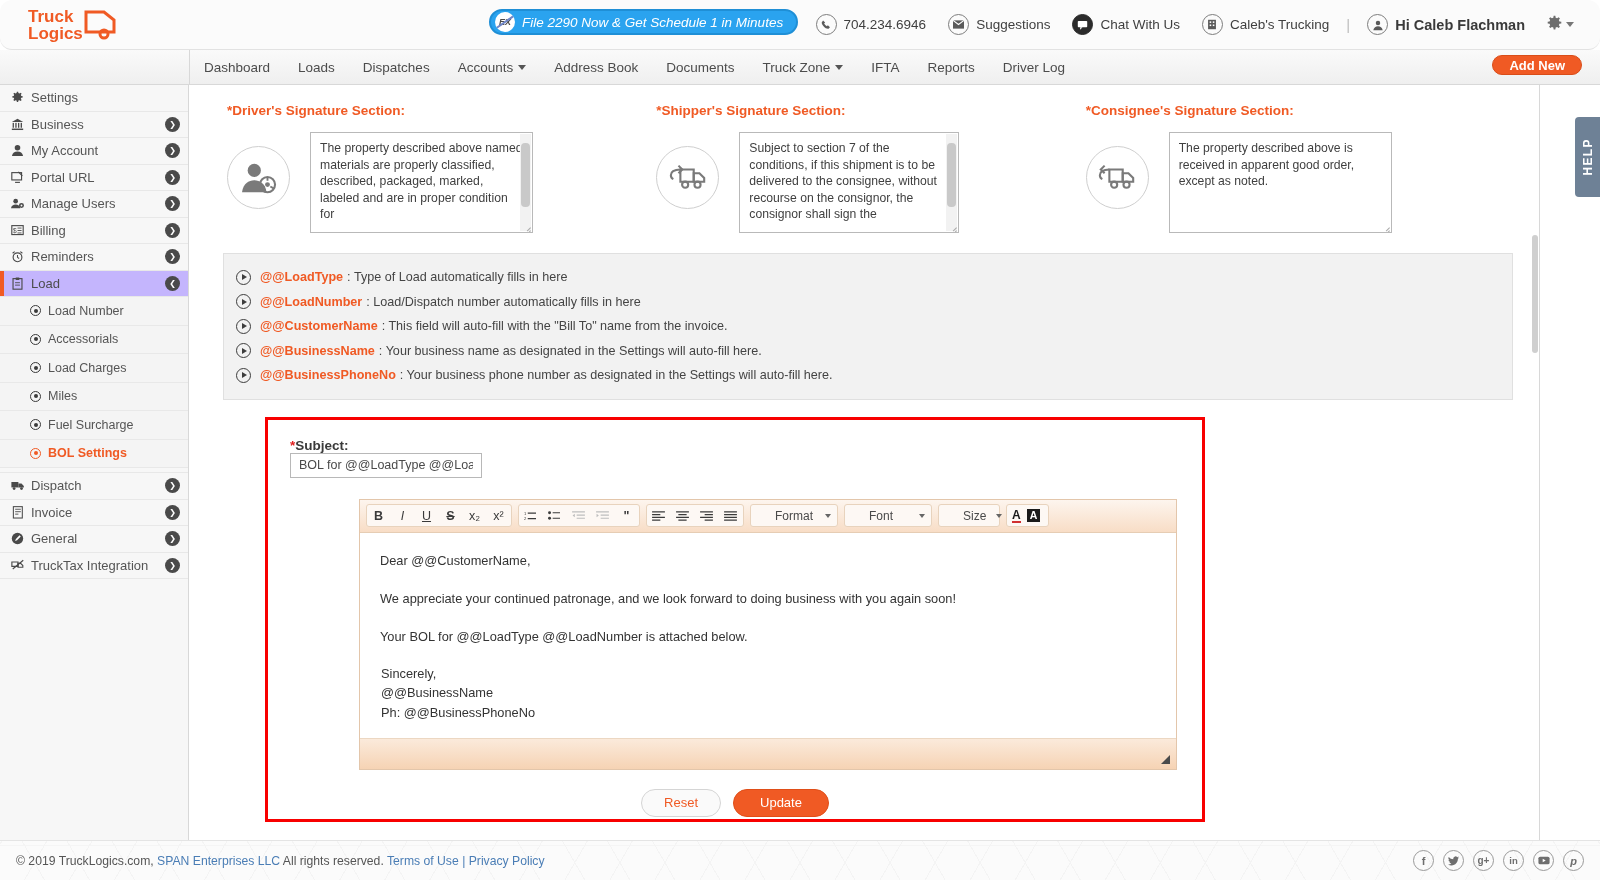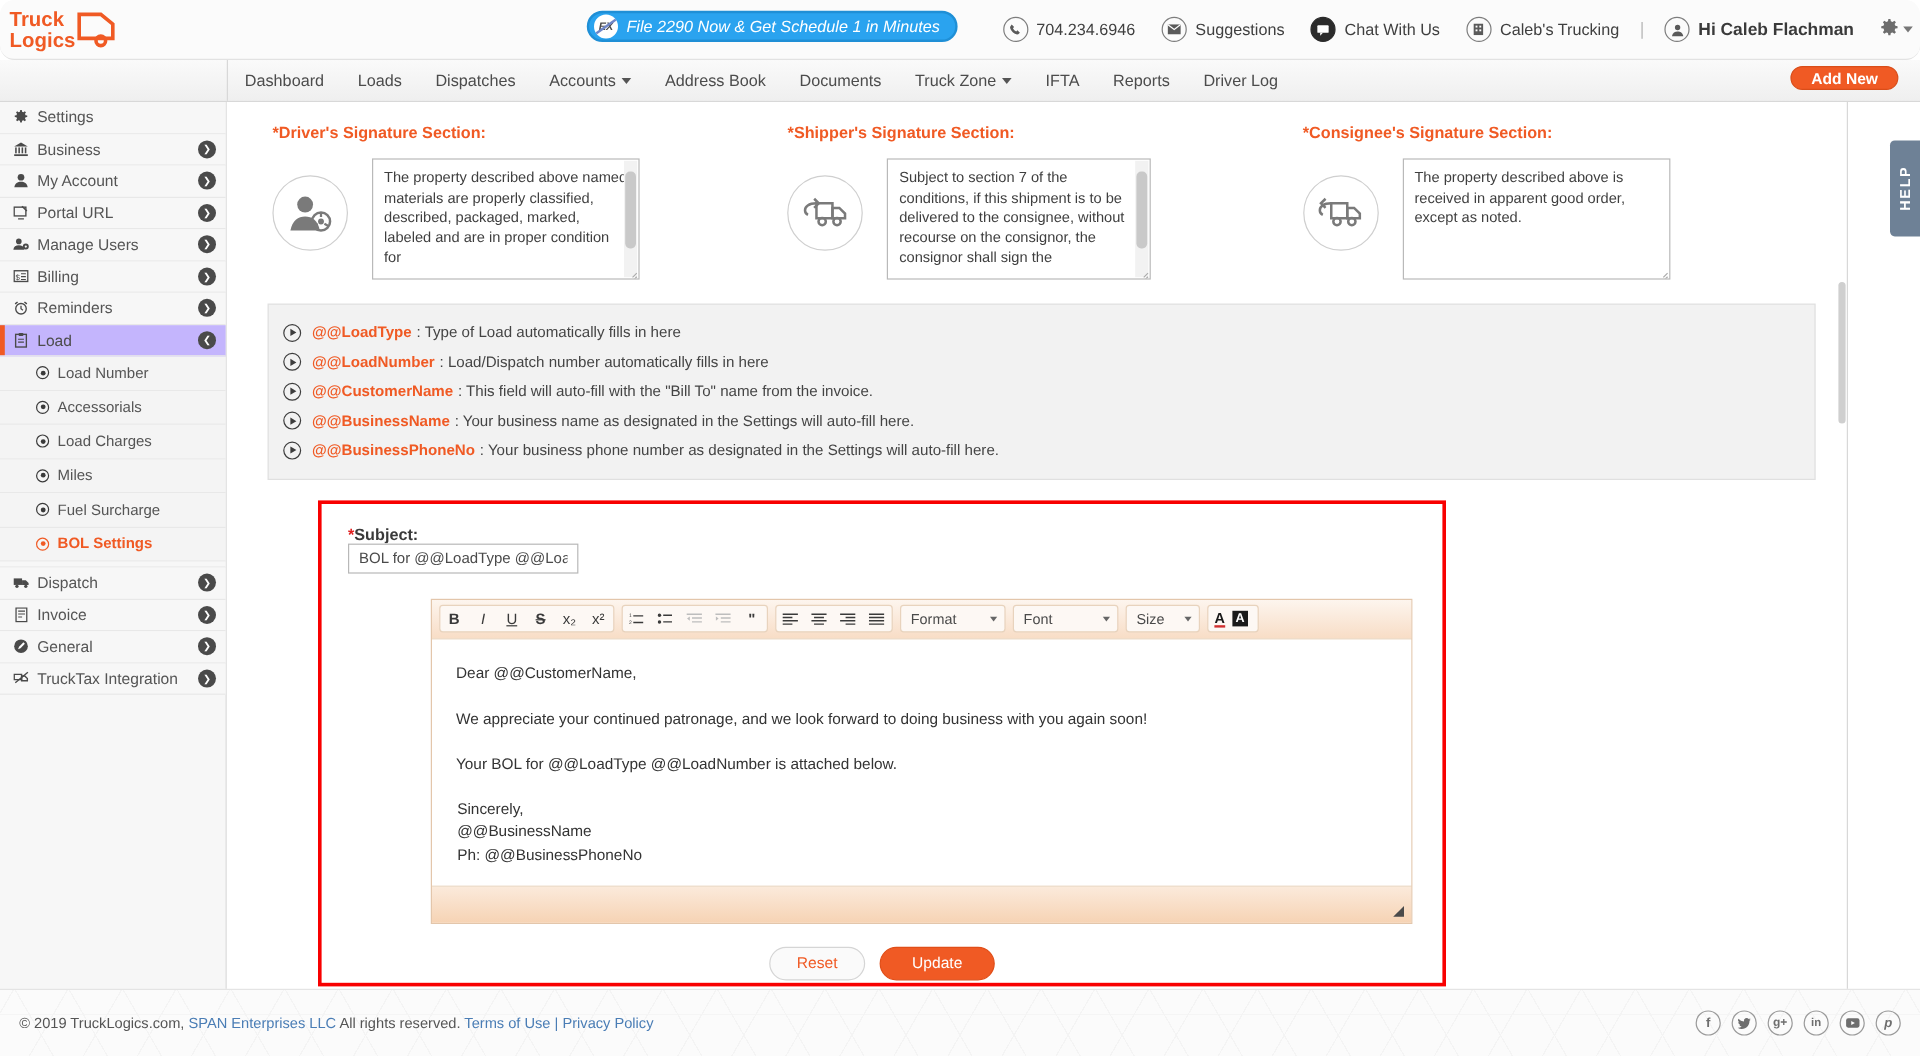--- a/index.html
+++ b/index.html
@@ -8,21 +8,21 @@
     width:1600px; height:880px; overflow:hidden;
     font-family:"Liberation Sans", sans-serif;
     background:#ffffff; color:#444;
     font-size:13px;
     position:relative;
   }
 
   
   .topbar {
     height:50px; background:#fbfbfb; border-bottom:1px solid #e2e2e2;
-    display:flex; align-items:center; padding:0 6px; position:relative;border-radius:12px;
+    display:flex; align-items:center; padding:0 26px; position:relative;border-radius:12px;
   }
   .logo { width:110px; height:42px; position:relative; flex:0 0 auto; }
   .logo svg { display:block; }
 
   .top-right { margin-left:auto; display:flex; align-items:center; gap:0; }
   .top-item { display:flex; align-items:center; gap:7px; padding:0 11px; color:#3f3f3f; font-size:13.5px; white-space:nowrap;}
   .top-item .circ {
     width:21px; height:21px; border-radius:50%; border:1.4px solid #7d7d7d;
     display:flex; align-items:center; justify-content:center; flex:0 0 auto;
     color:#5a5a5a;
@@ -151,21 +151,21 @@
   }
   .tb-group { display:flex; align-items:center; background:#fdf8f4; border:1px solid #e8d3bd; border-radius:3px; height:23px; }
   .tb-btn {
     width:24px; height:21px; display:flex; align-items:center; justify-content:center;
     color:#3a3a3a; font-size:12.5px; border-right:1px solid transparent;
   }
   .tb-btn.dim { color:#bdbdbd; }
   .tb-sel {
     display:flex;align-items:center;justify-content:space-between;
     background:#fdf8f4; border:1px solid #e8d3bd; border-radius:3px; height:23px;
-    font-size:12px; color:#4a4a4a; padding:0 6px 0 8px; gap:10px;
+    font-size:12px; color:#4a4a4a; padding:0 6px 0 24px; gap:10px;
   }
   .tb-sel .cd { width:0;height:0;border-left:3.5px solid transparent;border-right:3.5px solid transparent;border-top:4.5px solid #666; }
   .tb-color { display:flex; align-items:center; gap:3px; padding:0 5px; }
   .tb-color .ltrA { font-size:12px; font-weight:bold; color:#1a1a1a; border-bottom:2px solid #d03030; line-height:12px;}
   .tb-color .boxA { font-size:10.5px; font-weight:bold; color:#fff; background:#1a1a1a; padding:1px 3px; line-height:11px;}
 
   .ed-body { height:205px; padding:18px 20px; font-size:12.8px; color:#333; line-height:19px; background:#fff; }
   .ed-body p { margin:0 0 19px 0; }
   .ed-body p.sig { margin:1px; line-height:18.5px; }
   .ed-footer { height:31px; background:linear-gradient(#fbeadb,#f6d3b4); border-top:1px solid #ecd7c2; position:relative; }
@@ -187,21 +187,21 @@
     display:flex; align-items:center; justify-content:center;
     font-size:12px; letter-spacing:1.4px; font-weight:bold;
   }
   .help-tab span { writing-mode:vertical-rl; transform:rotate(180deg); }
 
   .mainscroll { position:absolute; right:0; top:0; width:8px; bottom:0; background:#fff;}
   .mainscroll i { position:absolute; left:1px; top:150px; width:6px; height:118px; background:#cfcfcf; border-radius:3px; display:block;}
 
   
   .footer {
-    position:absolute; left:0; right:0; bottom:0; height:56px;
+    position:absolute; left:0; right:0; bottom:0; height:40px;
     background:#fbfbfb; border-top:1px solid #e4e4e4;
     display:flex; align-items:center; padding:0 16px; font-size:12.2px; color:#555;
     overflow:hidden;
   }
   .footer .lnk { color:#4a7db5; }
   .footer .social { margin-left:auto; display:flex; gap:9px; align-items:center; }
   .soc {
     width:21px;height:21px;border-radius:50%;border:1.4px solid #9a9a9a;color:#6e6e6e;
     display:flex;align-items:center;justify-content:center;font-size:11px; font-weight:bold;
   }

